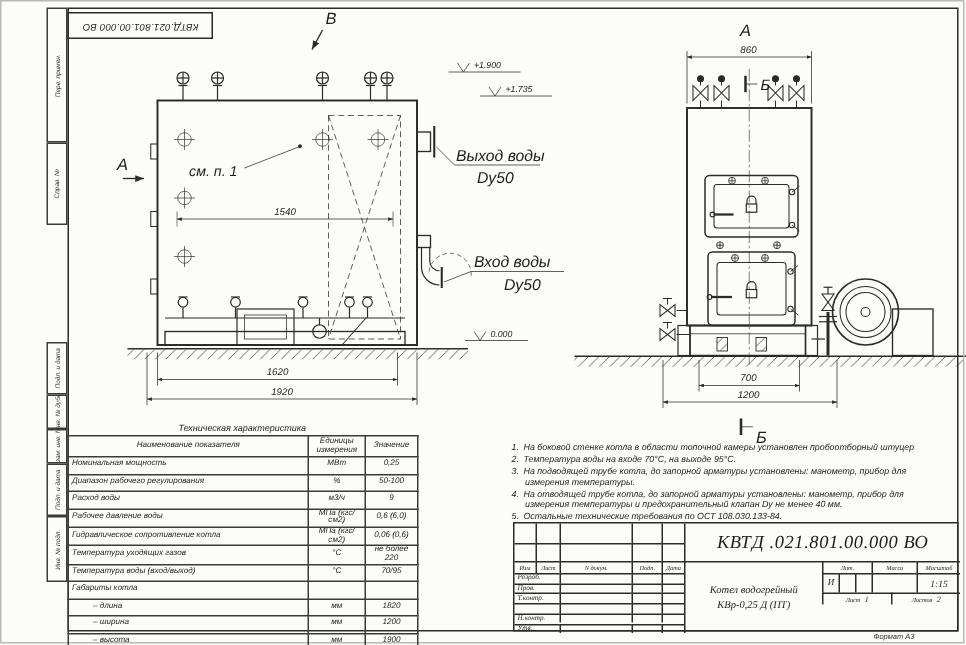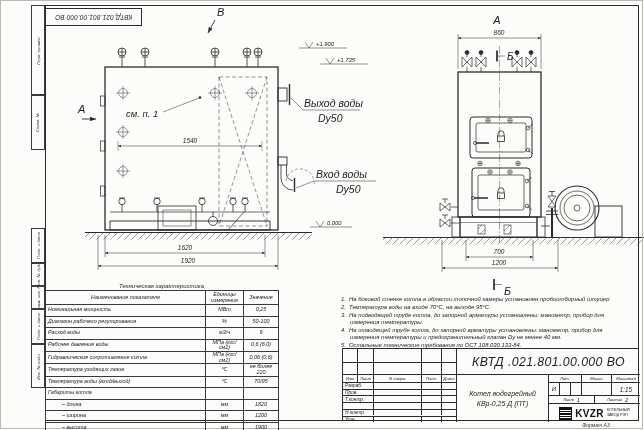--- a/index.html
+++ b/index.html
@@ -28,21 +28,21 @@
   table.tt tr.hdr td{height:13px;text-align:center;}
   table.tt td.c{text-align:center;}
   table.tt col.c1{width:160px;}table.tt col.c2{width:38px;}table.tt col.c3{width:35px;}
   table.tt tr.sub td:first-child{padding-left:16px;}
   
   .notes{left:341px;top:296px;width:276px;font-size:5.9px;font-style:italic;line-height:1.23;}
   .note{padding-left:9px;text-indent:-9px;margin-bottom:0.5px;}
   .note .nnum{display:inline-block;width:8px;text-indent:0;}
   
   .stamp{left:342px;top:348px;width:297px;height:73px;border:1.3px solid #2b2b2b;font-style:italic;}
-  .stamp .cell{box-sizing:border-box;position:absolute;border-left:0.6px solid #2b2b2b;border-top:0.6px solid #2b2b2b;overflow:hidden;}
+  .stamp .cell{box-sizing:border-box;position:absolute;border-left:0.6px solid #2b2b2b;border-top:0.6px solid #2b2b2b;overflow:hidden;font-family:Liberation Serif, serif;}
   .stamp .nb{border-left:none;}
   .stamp .nt{border-top:none;}
   .st-num{left:113px;top:0;width:184px;height:25px;display:flex;align-items:center;justify-content:center;font-size:12.3px;letter-spacing:0.4px;white-space:nowrap;}
   .st-name{left:113px;top:25px;width:92px;height:48px;display:flex;flex-direction:column;align-items:center;justify-content:center;font-size:7px;line-height:1.3;text-align:center;}
   .sm{font-size:4.2px;display:flex;align-items:center;justify-content:center;}
   .sl{font-size:4.8px;display:flex;align-items:center;padding-left:2px;}
   .st-logo{left:205px;top:54px;width:92px;height:19px;display:flex;align-items:center;justify-content:center;gap:3px;font-style:normal;}
   .logo-icon{width:11px;height:11px;background:repeating-linear-gradient(180deg,#111 0 1.6px,#fff 1.6px 2.6px);border:0.5px solid #111;}
   .logo-kvzr{font-weight:bold;font-size:10px;letter-spacing:0.3px;color:#111;}
   .logo-sub{display:flex;flex-direction:column;font-size:3.7px;line-height:1.25;color:#222;}
@@ -572,25 +572,17 @@
 
     <div class="cell" style="left:205px;top:46px;width:46px;height:8px;display:flex;align-items:center;justify-content:center;gap:3px">
       <span style="font-size:4.2px">Лист</span>
       <span style="font-size:5.3px">1</span>
     </div>
     <div class="cell" style="left:251px;top:46px;width:46px;height:8px;display:flex;align-items:center;justify-content:center;gap:3px">
       <span style="font-size:4.2px">Листов</span>
       <span style="font-size:5.3px">2</span>
     </div>
 
-    <div class="cell st-logo">
-      <span class="logo-icon"></span>
-      <span class="logo-kvzr">KVZR</span>
-      <span class="logo-sub">
-        <span>КОТЕЛЬНЫЙ</span>
-        <span>ЗАВОД РЭП</span>
-      </span>
-    </div>
   </div>
 
   <div class="abs format-label">Формат  А3</div>
 
 </div>
 
 </body></html>

